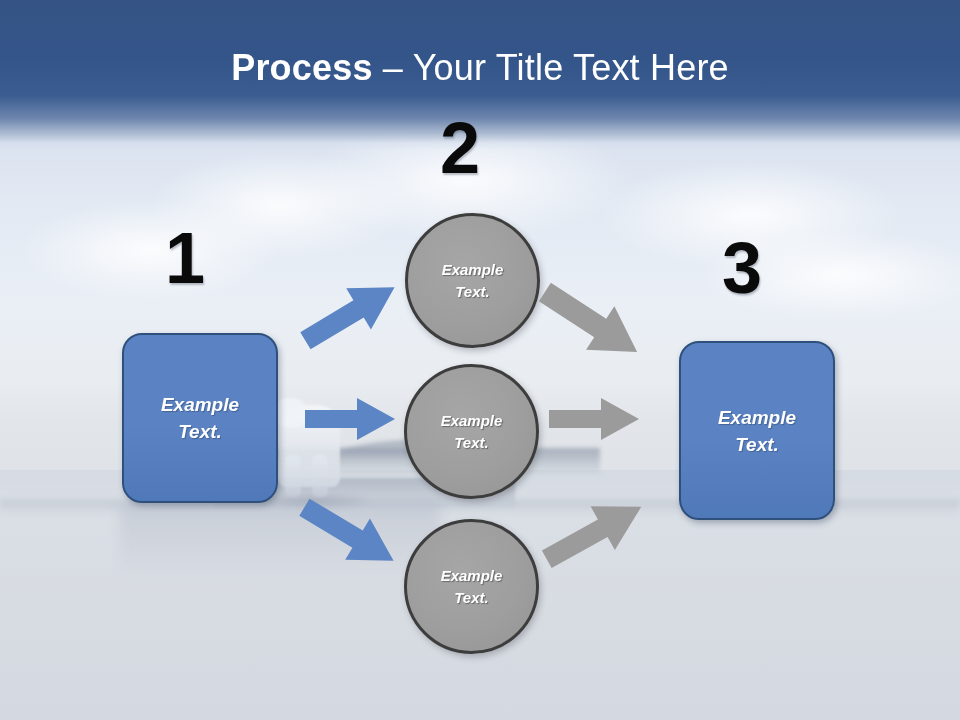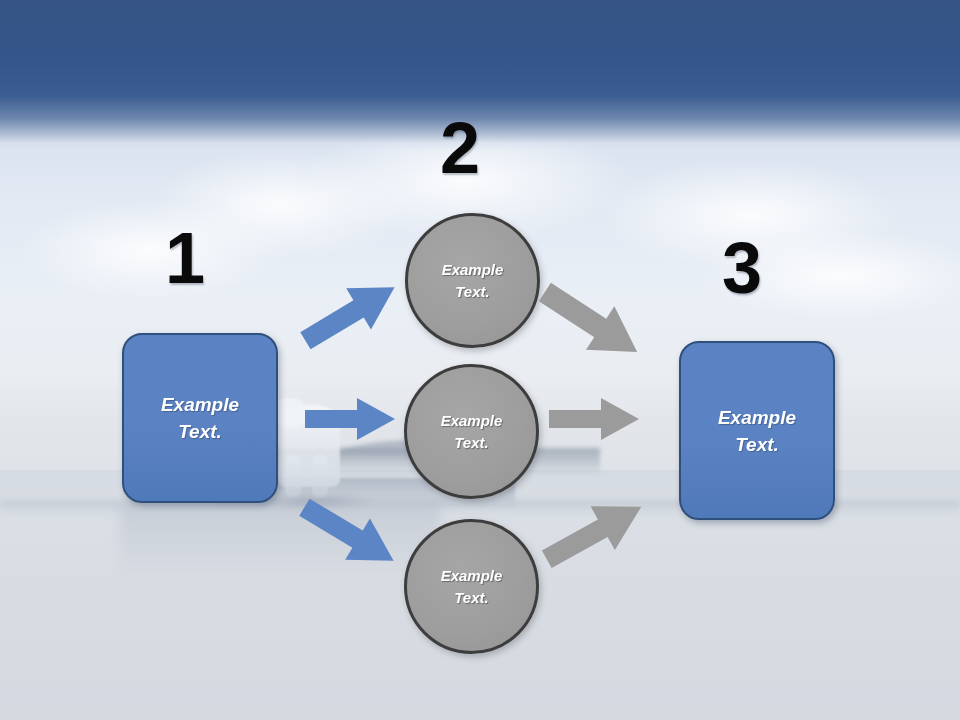--- a/index.html
+++ b/index.html
@@ -248,20 +248,23 @@
   <div class="ridge2"></div>
   <div class="floe"></div>
   <div class="bear-shadow"></div>
   <div class="bear-body"></div>
   <div class="bear-head"></div>
   <div class="bear-leg l1"></div>
   <div class="bear-leg l2"></div>
   <div class="reflection"></div>
 
   <div class="header-band"></div>
+  <div class="title">
+    <span class="strong">Process</span><span class="rest"> – Your Title Text Here</span>
+  </div>
 
   <div class="step-num" id="num-1">1</div>
   <div class="step-num" id="num-2">2</div>
   <div class="step-num" id="num-3">3</div>
 
   <div class="blue-box" id="box-left">
     <div>
       <span>Example</span><br>
       <span>Text.</span>
     </div>

